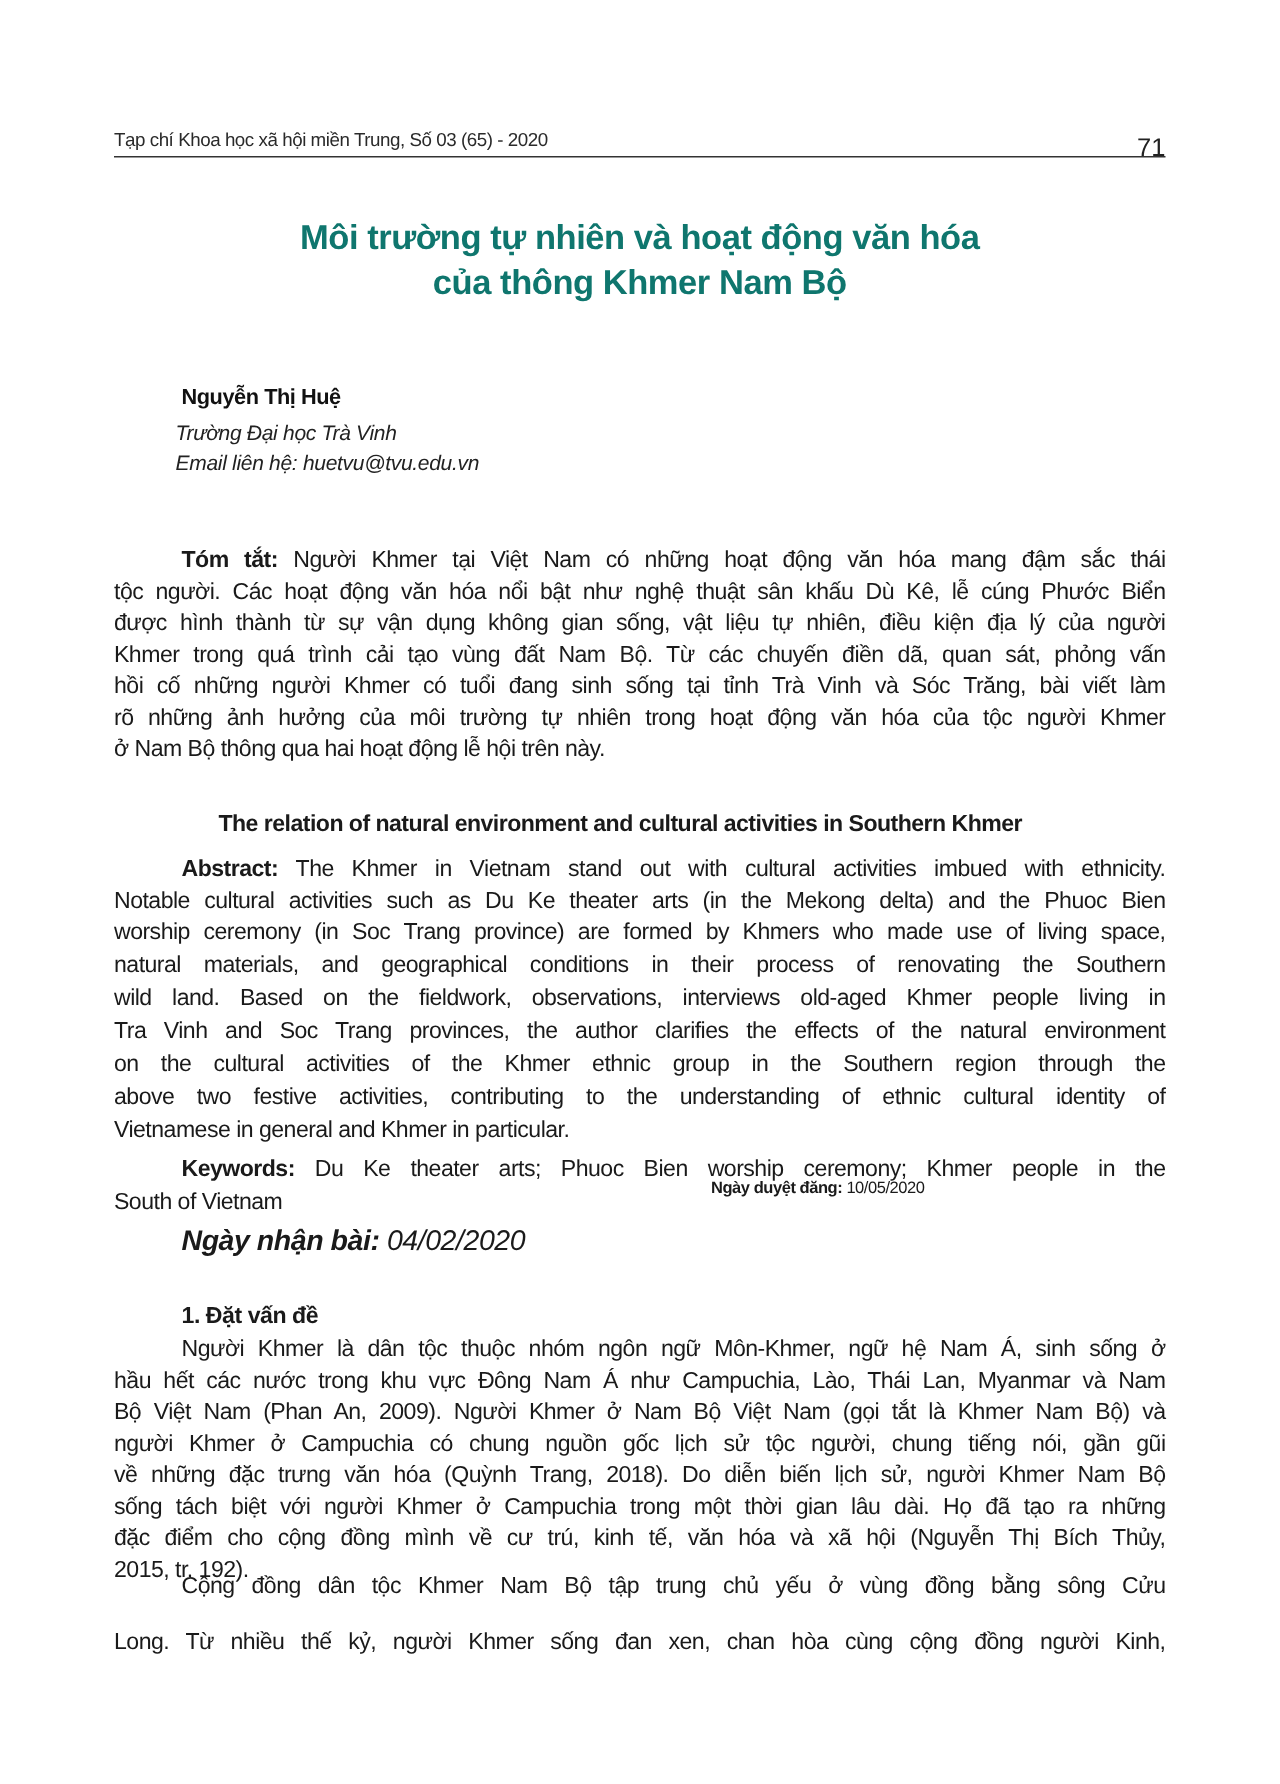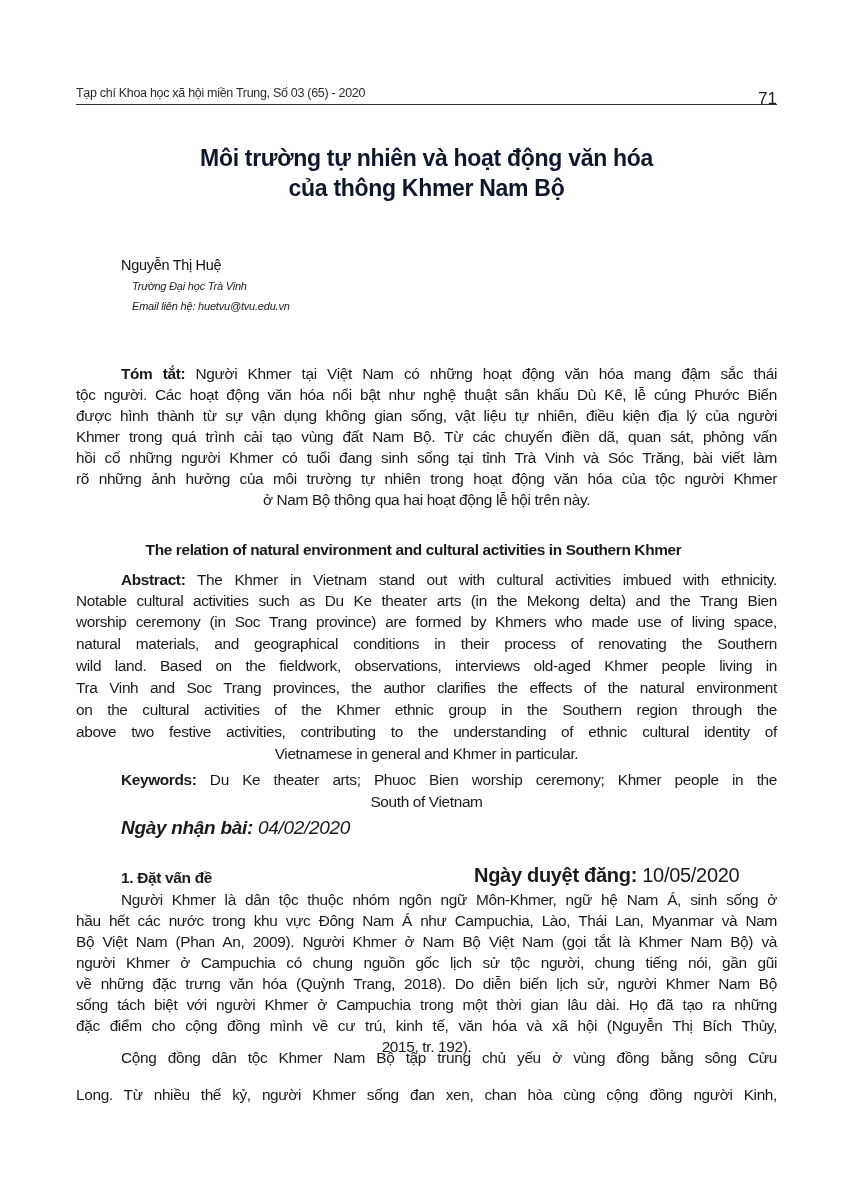--- a/index.html
+++ b/index.html
@@ -3,38 +3,38 @@
 <meta charset="utf-8">
 <style>
   html, body { margin: 0; padding: 0; background: #ffffff; }
   body { width: 853px; height: 1189px; position: relative; overflow: hidden; color: #1a1a1a; font-family: "Liberation Sans", "DejaVu Sans", sans-serif; }
   .page { position: absolute; left: 0; top: 0; width: 853px; height: 1189px; }
 
   .running-header { position: absolute; left: 76px; top: 86px; font-size: 12.5px; color: #2a2a2a; letter-spacing: -0.3px; }
   .page-number { position: absolute; right: 76px; top: 78px; font-size: 17px; color: #222; margin-top: 11px; }
   .header-rule { position: absolute; left: 76px; right: 76px; top: 104px; height: 0; border-top: 1.2px solid #333; }
 
-  .title { position: absolute; left: 0; width: 853px; text-align: center; font-weight: bold; font-size: 23px; line-height: 30px; color: #0f172a; letter-spacing: -0.3px; }
+  .title { position: absolute; left: 0; width: 853px; text-align: center; font-weight: bold; font-size: 23px; line-height: 30px; color: #0f766e; letter-spacing: -0.3px; }
   .title.l1 { top: 143px; }
   .title.l2 { top: 173px; }
 
-  .author { position: absolute; left: 121px; top: 257px; font-weight: normal; font-size: 14.5px; color: #111; letter-spacing: -0.3px; }
-  .affil { position: absolute; left: 132px; font-style: italic; font-size: 11px; color: #222; letter-spacing: -0.2px; }
+  .author { position: absolute; left: 121px; top: 257px; font-weight: bold; font-size: 14.5px; color: #111; letter-spacing: -0.3px; }
+  .affil { position: absolute; left: 117px; font-style: italic; font-size: 14px; color: #222; letter-spacing: -0.2px; }
   .affil.a1 { top: 280px; }
   .affil.a2 { top: 300px; }
 
-  .line { position: absolute; left: 76px; width: 701px; font-size: 15.4px; line-height: 21px; white-space: nowrap; letter-spacing: -0.35px; color: #1a1a1a; text-align: center; }
+  .line { position: absolute; left: 76px; width: 701px; font-size: 15.4px; line-height: 21px; white-space: nowrap; letter-spacing: -0.35px; color: #1a1a1a; }
   .line.just { text-align: justify; text-align-last: justify; }
   .line.indent { left: 121px; width: 656px; }
   .line b { font-weight: bold; }
 
   .eng-title { position: absolute; left: 0; width: 827px; text-align: center; font-weight: bold; font-size: 15.4px; top: 541px; letter-spacing: -0.35px; color: #1a1a1a; }
 
   .date-left { position: absolute; left: 121px; top: 817px; font-size: 19px; letter-spacing: -0.3px; font-style: italic; }
-  .date-right { position: absolute; left: 474px; top: 864px; font-size: 20px; letter-spacing: -0.3px; }
+  .date-right { position: absolute; left: 474px; top: 786px; font-size: 11px; letter-spacing: -0.3px; }
 
   .section-heading { position: absolute; left: 121px; top: 869px; font-weight: bold; font-size: 15.4px; letter-spacing: -0.3px; }
 </style>
 </head>
 <body>
 
 <div class="page">
 
   <div class="running-header">Tạp chí Khoa học xã hội miền Trung, Số 03 (65) - 2020</div>
   <div class="page-number">71</div>
@@ -55,21 +55,21 @@
     <div class="line just" style="top:447px">hồi cố những người Khmer có tuổi đang sinh sống tại tỉnh Trà Vinh và Sóc Trăng, bài viết làm</div>
     <div class="line just" style="top:468px">rõ những ảnh hưởng của môi trường tự nhiên trong hoạt động văn hóa của tộc người Khmer</div>
     <div class="line" style="top:489px">ở Nam Bộ thông qua hai hoạt động lễ hội trên này.</div>
   </div>
 
 
   <div class="eng-title">The relation of natural environment and cultural activities in Southern Khmer</div>
 
   <div>
     <div class="line indent just" style="top:569px"><b>Abstract:</b><span> The Khmer in Vietnam stand out with cultural activities imbued with ethnicity.</span></div>
-    <div class="line just" style="top:590px">Notable cultural activities such as Du Ke theater arts (in the Mekong delta) and the Trang Bien</div>
+    <div class="line just" style="top:590px">Notable cultural activities such as Du Ke theater arts (in the Mekong delta) and the Phuoc Bien</div>
     <div class="line just" style="top:611px">worship ceremony (in Soc Trang province) are formed by Khmers who made use of living space,</div>
     <div class="line just" style="top:633px">natural materials, and geographical conditions in their process of renovating the Southern</div>
     <div class="line just" style="top:655px">wild land. Based on the fieldwork, observations, interviews old-aged Khmer people living in</div>
     <div class="line just" style="top:677px">Tra Vinh and Soc Trang provinces, the author clarifies the effects of the natural environment</div>
     <div class="line just" style="top:699px">on the cultural activities of the Khmer ethnic group in the Southern region through the</div>
     <div class="line just" style="top:721px">above two festive activities, contributing to the understanding of ethnic cultural identity of</div>
     <div class="line" style="top:743px">Vietnamese in general and Khmer in particular.</div>
   </div>
 
   <div>

